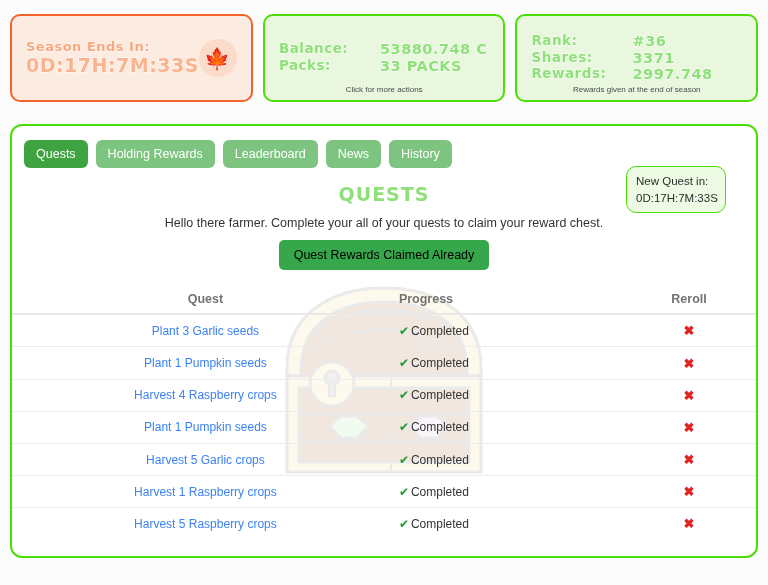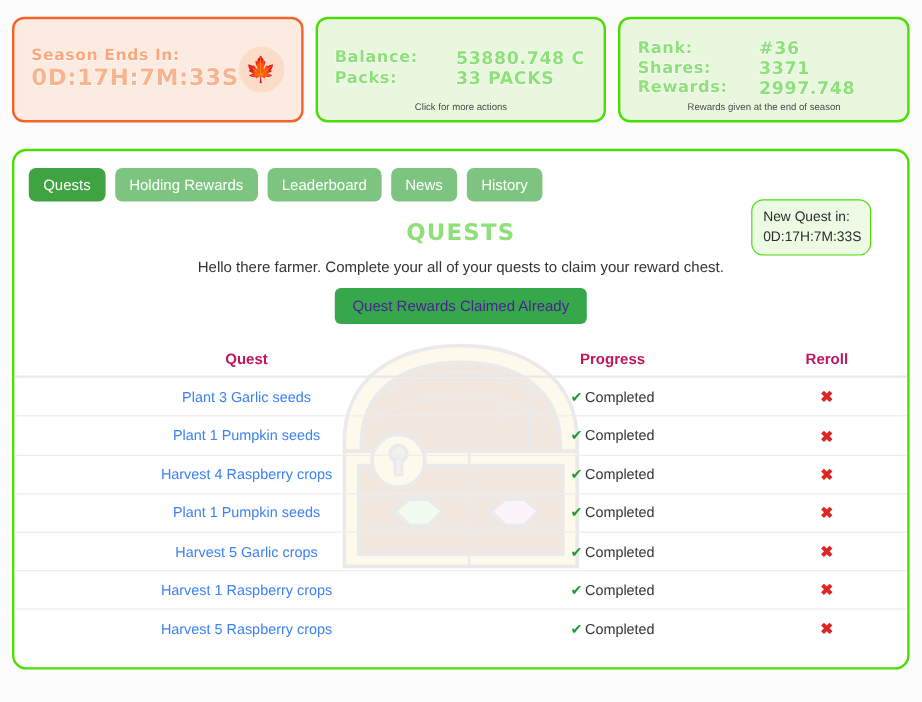--- a/index.html
+++ b/index.html
@@ -95,33 +95,33 @@
     text-align: center; margin-top: 7px; font-size: 13px; font-weight: bold; color: #111;
     display: flex; align-items: center; justify-content: center; gap: 4px;
   }
   .info-icon {
     width: 13px; height: 13px; border-radius: 50%; background: #25a244;
     color: #fff; font-size: 9px; font-weight: bold; line-height: 13px; text-align: center;
     font-family: "Liberation Serif", serif; display: inline-block;
   }
   .claimed-wrap { text-align: center; margin-top: 10px; }
   .claimed-btn {
-    display: inline-block; background: #36a84b; color: #4c1d95;
+    display: inline-block; background: #36a84b; color: #000000;
     padding: 8px 15px; border-radius: 5px; font-size: 12.5px; border: none; cursor: pointer;
     font-family: "Liberation Sans", sans-serif;
   }
 
   
   .table { margin-top: 14px; position: relative; z-index: 2; }
   .trow { display: flex; align-items: center; border-top: 1px solid #ededed; height: 32.2px; }
   .thead { border-top: none; border-bottom: 1px solid #e3e3e3; height: 30px; }
   .c-quest { width: 52%; text-align: center; font-size: 12px; color: #3b82f6; }
-  .c-prog  { width: 30%; text-align: center; font-size: 12px; color: #333; }
+  .c-prog  { width: 30%; text-align: left; font-size: 12px; color: #333; }
   .c-rer   { width: 18%; text-align: center; font-size: 12px; }
-  .thead .c-quest, .thead .c-prog, .thead .c-rer { font-weight: bold; color: #be185d; font-size: 12.5px; }
+  .thead .c-quest, .thead .c-prog, .thead .c-rer { font-weight: bold; color: #737373; font-size: 12.5px; }
   .check { color: #1a9c2f; font-size: 12px; margin-right: 2px; }
   .xmark { color: #e02424; font-weight: bold; font-size: 13px; cursor: pointer; }
 
   
   .chest {
     position: absolute; left: 50%; top: 150px; transform: translateX(-50%);
     width: 230px; height: 225px; opacity: .20; z-index: 1; pointer-events: none;
   }
 </style>
 </head>

